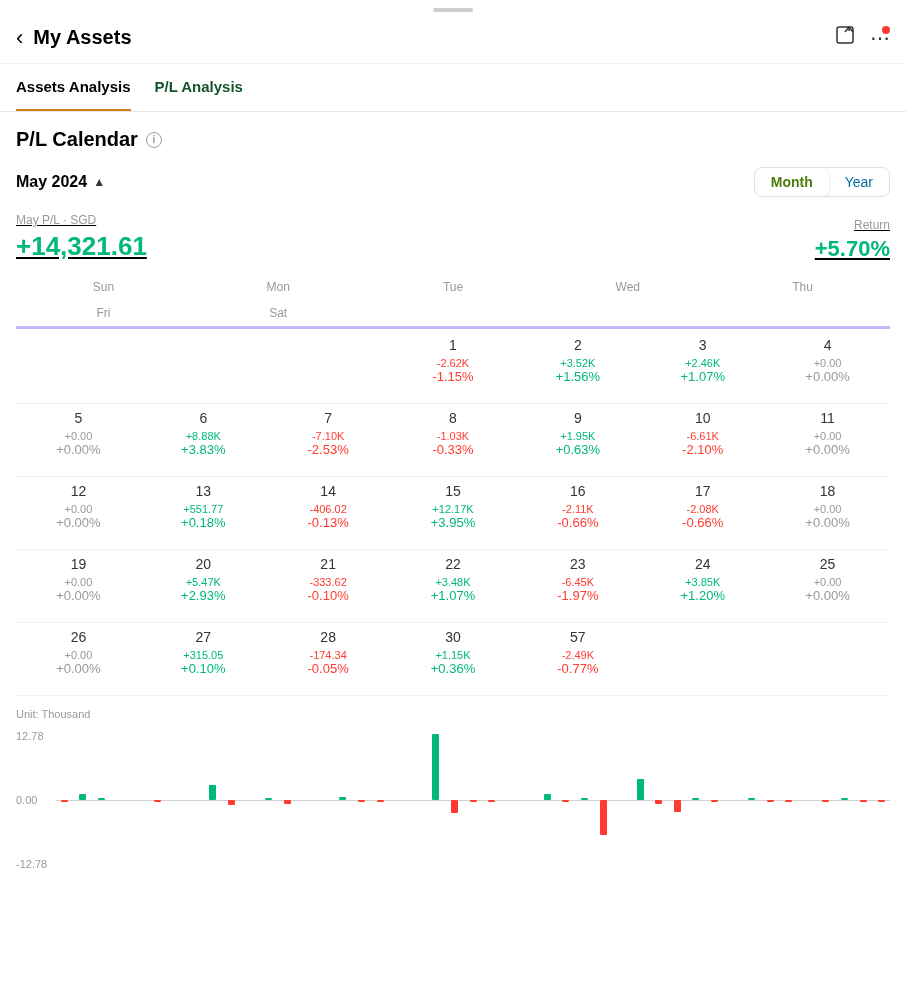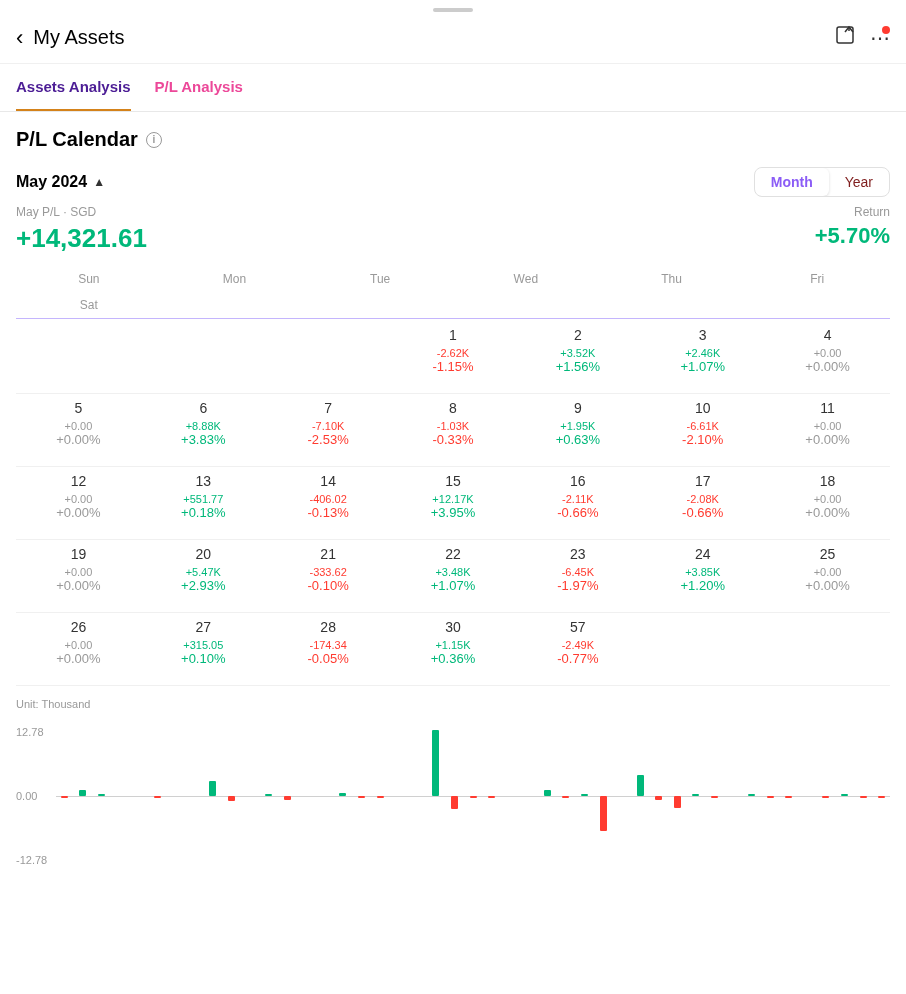--- a/index.html
+++ b/index.html
@@ -18,90 +18,91 @@
     .header {
       display: flex; align-items: center;
       padding: 12px 16px;
       border-bottom: 1px solid #f0f0f0;
     }
     .header-back {
       font-size: 22px; color: #000; cursor: pointer;
       margin-right: 10px; line-height: 1;
     }
     .header-title {
-      font-size: 20px; font-weight: 400; flex: 1;
+      font-size: 20px; font-weight: 700; flex: 1;
     }
     .header-icons {
       display: flex; gap: 14px; align-items: center;
     }
     .header-icon { font-size: 20px; color: #333; cursor: pointer; }
     .dot-red {
       width: 8px; height: 8px;
       background: #ff3b30; border-radius: 50%;
       position: absolute; top: 14px; right: 16px;
     }
     .tab-bar {
       display: flex; padding: 0 16px;
       border-bottom: 1px solid #e8e8e8;
     }
     .tab-item {
       padding: 14px 0; margin-right: 24px;
       font-size: 15px; font-weight: 600;
-      cursor: pointer; color: #ec4899;
+      cursor: pointer; color: #14532d;
       border-bottom: 2px solid transparent;
     }
     .tab-item.active {
-      color: #4c1d95;
+      color: #000000;
       border-bottom: 2px solid #d4821a;
     }
     .content { padding: 16px; }
     .pl-calendar-title {
       display: flex; align-items: center; gap: 8px;
       font-size: 20px; font-weight: 700; margin-bottom: 16px;
     }
     .info-icon {
       width: 16px; height: 16px;
       border: 1.5px solid #999; border-radius: 50%;
       display: inline-flex; align-items: center; justify-content: center;
       font-size: 10px; color: #999; cursor: pointer;
     }
     .calendar-controls {
       display: flex; align-items: center; justify-content: space-between;
-      margin-bottom: 8px;
+      margin-bottom: 16px;
     }
     .month-selector {
       display: flex; align-items: center; gap: 6px;
       font-size: 16px; font-weight: 600; cursor: pointer;
     }
     .month-arrow { font-size: 12px; color: #333; }
     .view-toggle {
       display: flex; border: 1px solid #e0e0e0; border-radius: 8px;
       overflow: hidden;
     }
     .view-btn {
       padding: 6px 16px; font-size: 14px; font-weight: 500;
-      cursor: pointer; border: none; background: transparent; color: #7f1d1d;
+      cursor: pointer; border: none; background: transparent; color: #0369a1;
     }
     .view-btn.active {
-      background: #fff; color: #8b5cf6; font-weight: 700;
+      background: #fff; color: #4d7c0f; font-weight: 700;
       box-shadow: 0 1px 3px rgba(0,0,0,0.15);
       border-radius: 6px;
     }
     .pl-summary {
-      display: flex; justify-content: space-between; align-items: flex-start;
+      display: flex; justify-content: space-between; align-items: flex-end;
       margin-bottom: 12px;
+      text-decoration: underline;
     }
     .pl-label { font-size: 12px; color: #999; margin-bottom: 4px; }
     .pl-value { font-size: 26px; font-weight: 700; color: #00b87a; }
     .return-label { font-size: 12px; color: #999; margin-bottom: 4px; text-align: right; }
     .return-value { font-size: 22px; font-weight: 700; color: #00b87a; text-align: right; }
     .calendar-grid { width: 100%; }
     .day-headers {
-      display: grid; grid-template-columns: repeat(6, 1fr);
-      border-bottom: 1px solid #c4b5fd;
+      display: grid; grid-template-columns: repeat(5, 1fr);
+      border-bottom: 3px solid #c4b5fd;
       margin-bottom: 2px;
     }
     .day-header {
       text-align: center; font-size: 12px; color: #999;
       padding: 6px 0;
     }
     .calendar-row {
       display: grid; grid-template-columns: repeat(7, 1fr);
       border-bottom: 1px solid #f0f0f0;
     }
@@ -112,21 +113,21 @@
     .cal-date {
       font-size: 14px; color: #333; font-weight: 500;
       margin-bottom: 4px;
     }
     .cal-pnl { font-size: 11px; text-align: right; }
     .cal-pct { font-size: 13px; }
     .green { color: #00b87a; }
     .red { color: #ff3b30; }
     .gray { color: #999; }
     .chart-section { margin-top: 12px; }
-    .unit-label { font-size: 11px; color: #999; margin-bottom: 16px; }
+    .unit-label { font-size: 11px; color: #999; margin-bottom: 10px; }
     .chart-outer {
       position: relative;
       margin-top: 8px;
     }
     .chart-y {
       position: absolute; left: 0; top: 0; bottom: 0;
       width: 40px;
       display: flex; flex-direction: column; justify-content: space-between;
     }
     .chart-y-val {

